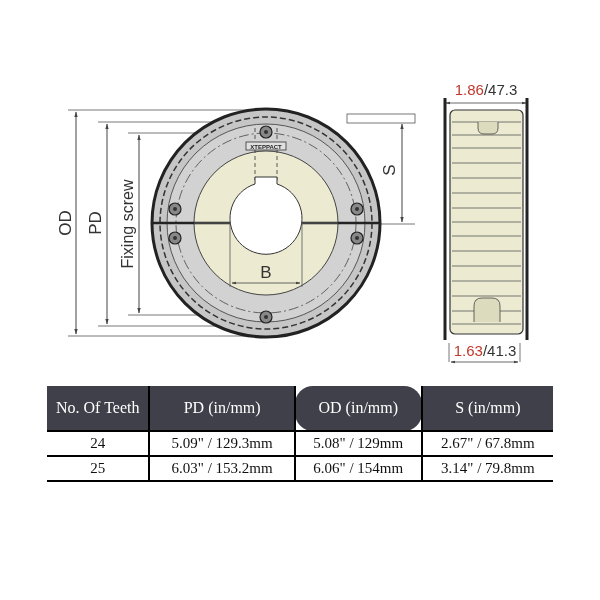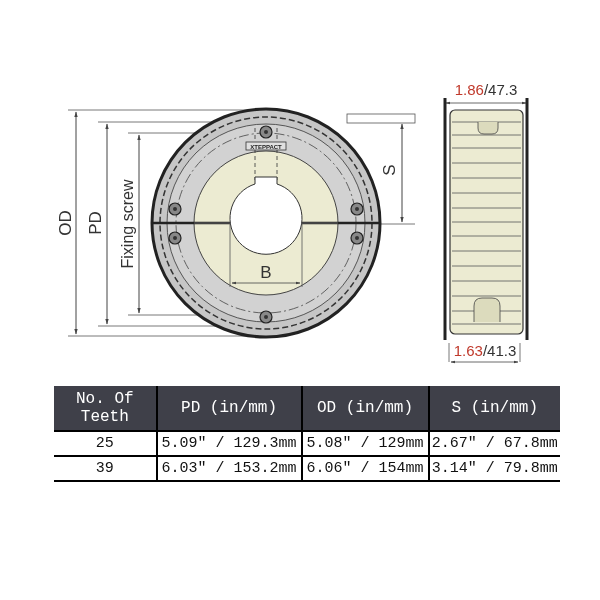--- a/index.html
+++ b/index.html
@@ -1,28 +1,28 @@
 <!DOCTYPE html>
 <html><head>
 <meta charset="utf-8">
 <style>
   html, body { margin:0; padding:0; background:#ffffff; }
   body { width:600px; height:600px; position:relative; overflow:hidden; font-family:"Liberation Sans", sans-serif; }
   #drawing { position:absolute; left:0; top:0; width:600px; height:370px; }
   .dimlabel { font-family:"Liberation Sans", sans-serif; fill:#333; }
-  #spec-table { position:absolute; left:54px; top:386px; width:506px; border-collapse:collapse; font-family:Liberation Mono, monospace; }
+  #spec-table { position:absolute; left:47px; top:386px; width:506px; border-collapse:collapse; font-family:Liberation Serif, serif; }
   #spec-table th { background:#3f4049; color:#ffffff; font-weight:normal; font-size:16px; height:44px; padding:0; border-left:2px solid #000; }
   #spec-table th:first-child { border-left:none; }
   #spec-table td { font-size:15px; text-align:center; height:23px; padding:0; border-left:2px solid #000; color:#111; }
   #spec-table td:first-child { border-left:none; }
   #spec-table tr.light td { background:#ffffff; }
   #spec-table tr.dark td { background:#3f4049; color:#ffffff; }
   #spec-table tbody tr { border-top:2px solid #000; }
   #spec-table tbody tr:last-child { border-bottom:2px solid #000; }
-  .c1 { width:108px; } .c2 { width:152px; } .c3 { width:132px; } .c4 { width:138px;margin-top:41px; }
+  .c1 { width:108px; } .c2 { width:152px; } .c3 { width:132px;border-radius:18px; } .c4 { width:138px;margin-top:41px; }
 </style>
 </head>
 <body>
 
 <svg id="drawing" viewBox="0 0 600 370" xmlns="http://www.w3.org/2000/svg">
   <defs>
     <marker id="arr" viewBox="0 0 10 10" refX="9" refY="5" markerWidth="6" markerHeight="6" orient="auto-start-reverse">
       <path d="M0,2 L10,5 L0,8 z" fill="#444"></path>
     </marker>
   </defs>
@@ -132,25 +132,25 @@
   <thead>
     <tr>
       <th class="c1">No. Of Teeth</th>
       <th class="c2">PD (in/mm)</th>
       <th class="c3">OD (in/mm)</th>
       <th class="c4">S (in/mm)</th>
     </tr>
   </thead>
   <tbody>
     <tr class="light">
-      <td>25</td>
+      <td>24</td>
       <td>5.09" / 129.3mm</td>
       <td>5.08" / 129mm</td>
       <td>2.67" / 67.8mm</td>
     </tr>
     <tr class="light">
-      <td>39</td>
+      <td>25</td>
       <td>6.03" / 153.2mm</td>
       <td>6.06" / 154mm</td>
       <td>3.14" / 79.8mm</td>
     </tr>
   </tbody>
 </table>
 
 </body></html>

